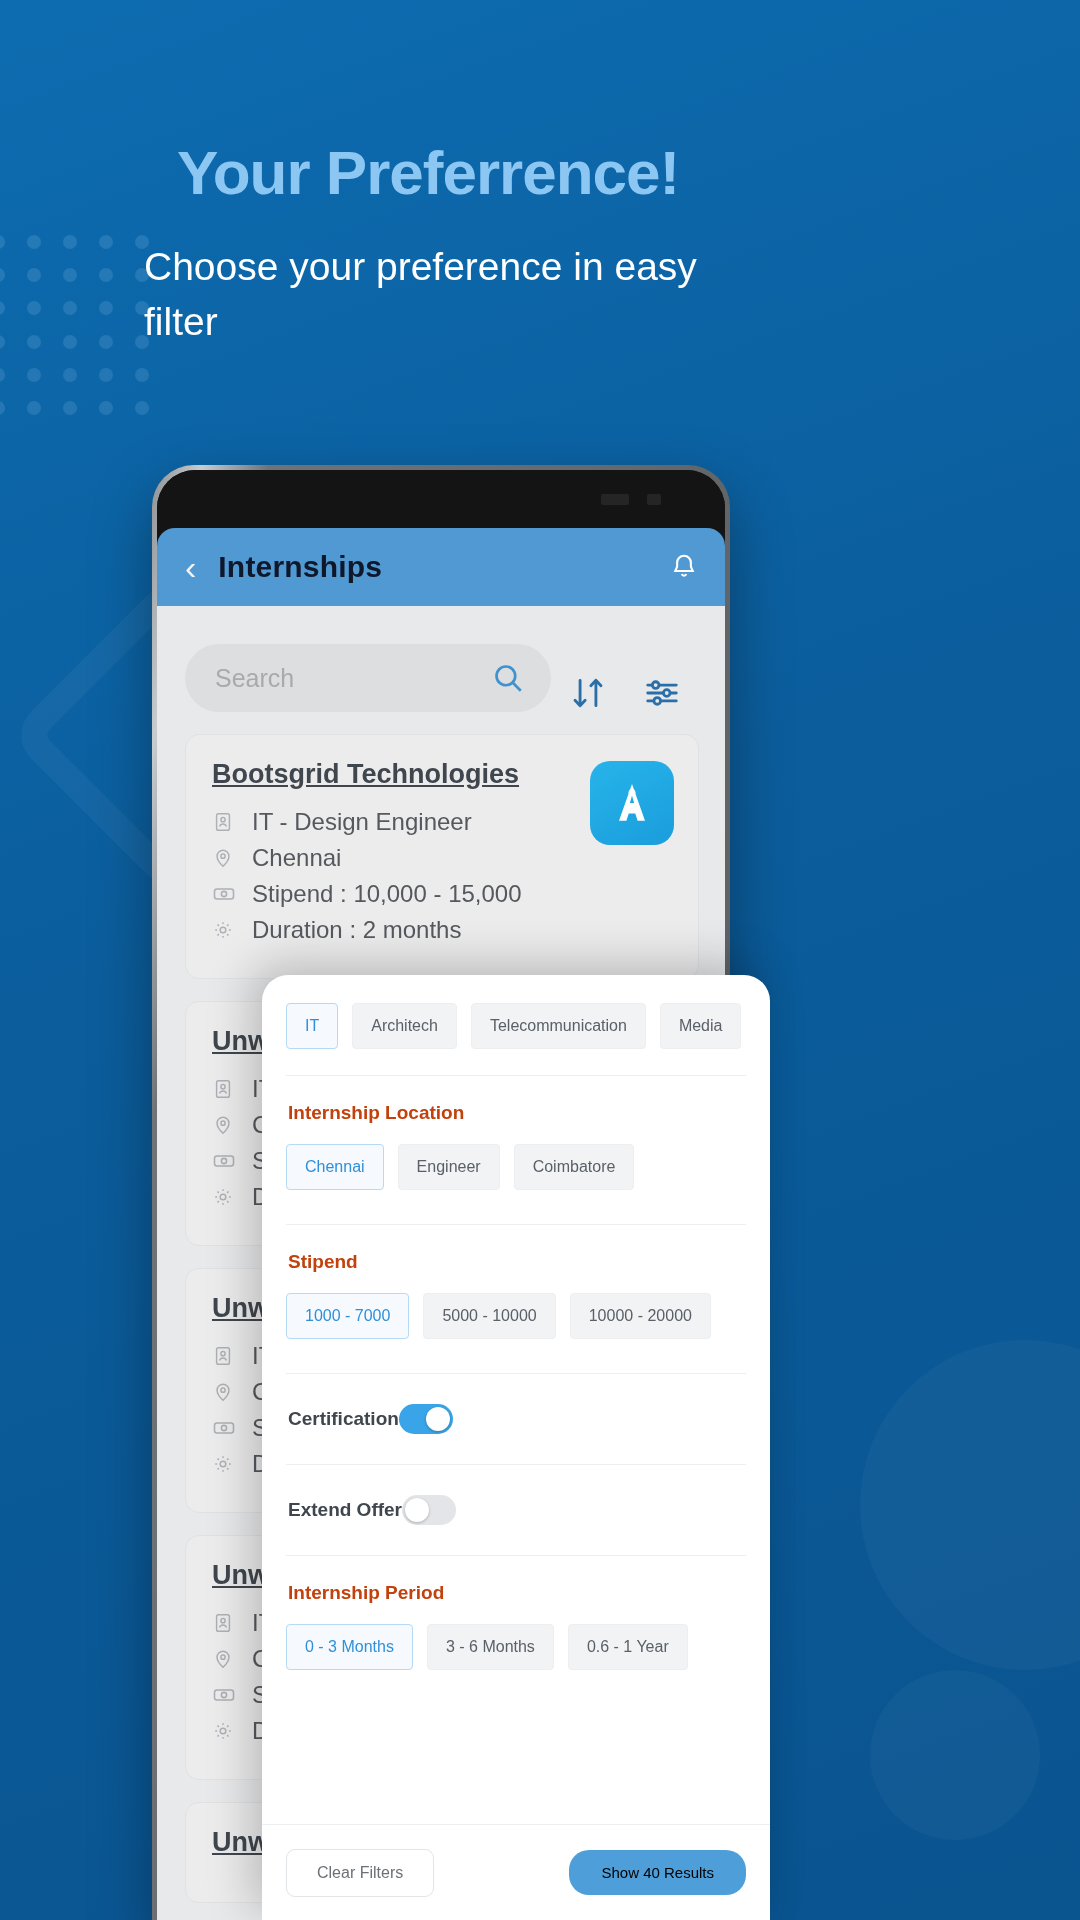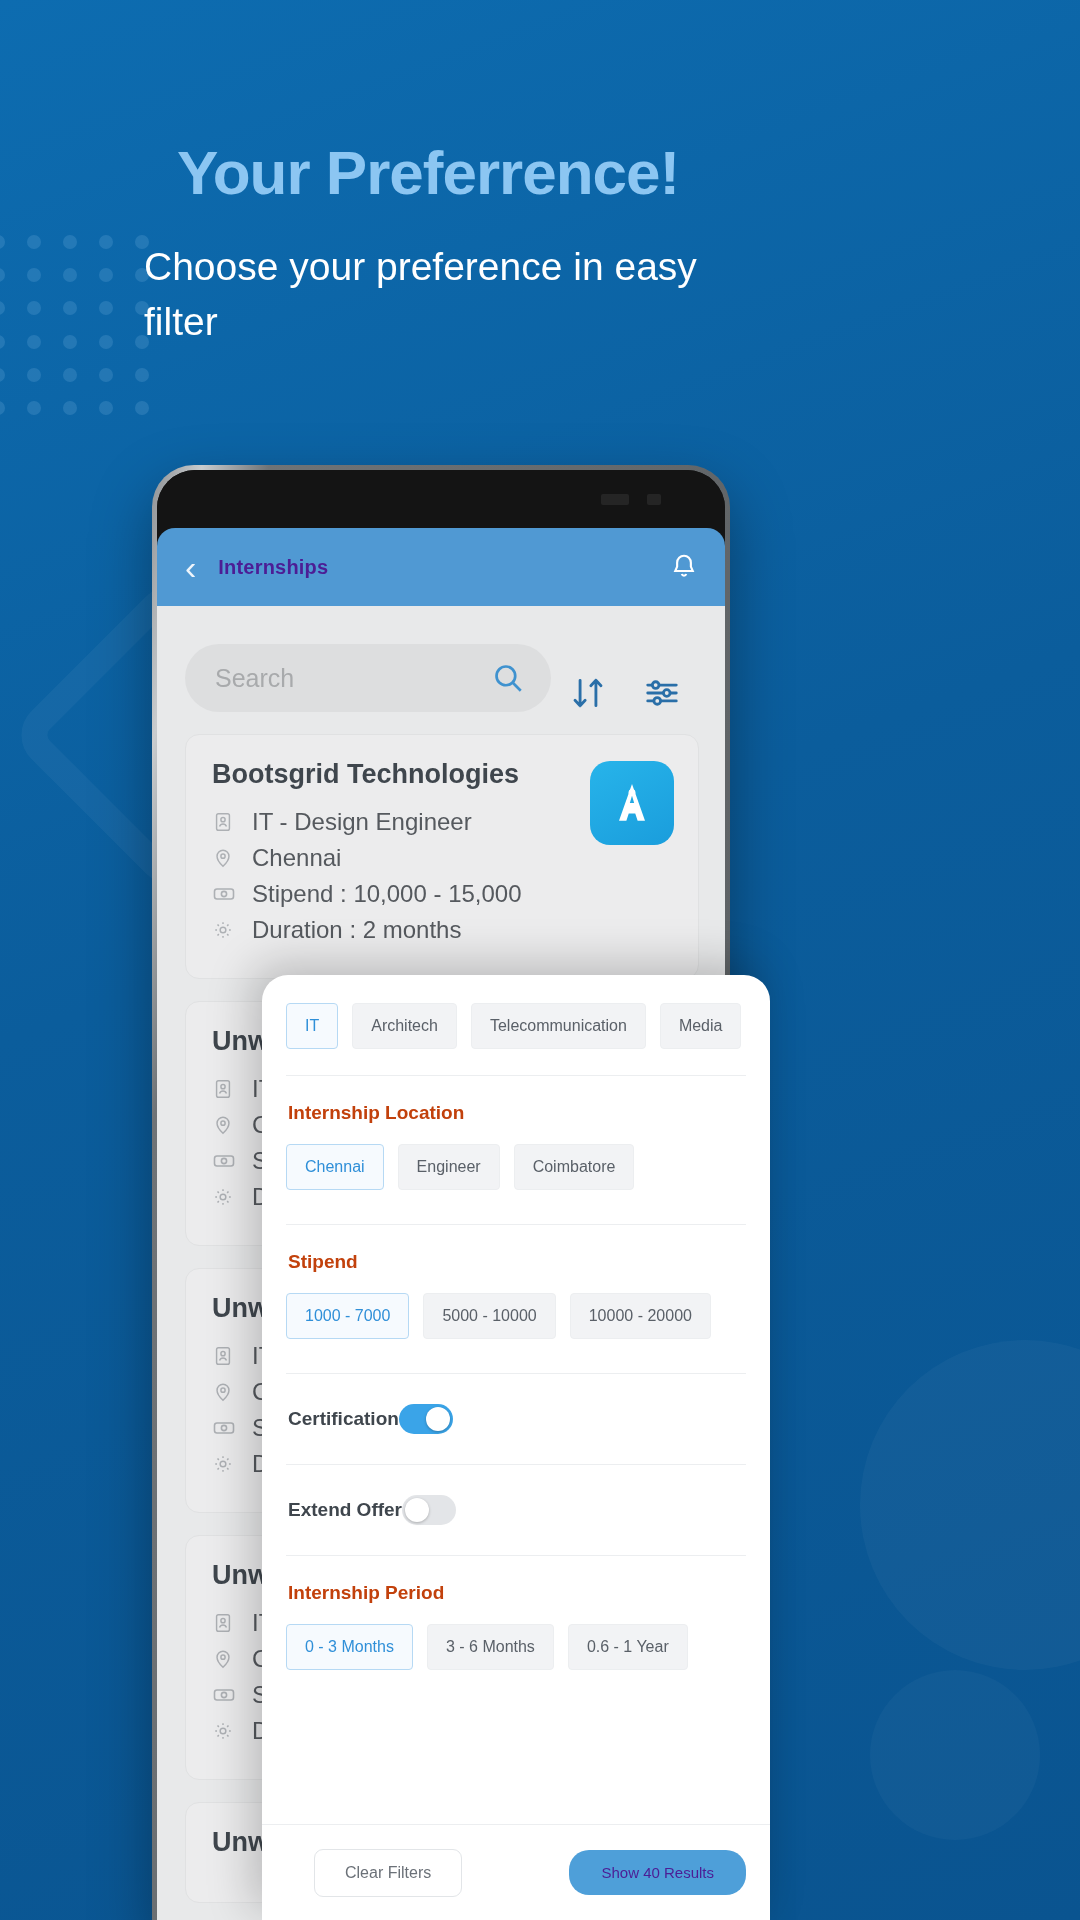--- a/index.html
+++ b/index.html
@@ -76,21 +76,21 @@
   .notch-bar .st b { display:block; width:28px; height:11px; background:#3a3a3a; border-radius:2px; }
   .notch-bar .st b.small { width:14px; }
 
   .appbar {
     background:#5099d3; height:78px;
     display:flex; align-items:center; gap:22px;
     padding:0 26px 0 28px;
     border-radius:18px 18px 0 0;
   }
   .appbar .back { color:#eef5fb; font-size:34px; line-height:1; font-weight:300; }
-  .appbar .title { color:#4c1d95; font-size:20px; font-weight:bold; letter-spacing:.2px; }
+  .appbar .title { color:#0f172a; font-size:30px; font-weight:bold; letter-spacing:.2px; }
   .appbar .spacer { flex:1; }
   .bell { width:30px; height:32px; }
 
   .screen {
     background:#e8e9ea; height:calc(100% - 136px);
     position:relative; overflow:hidden;
   }
 
   .searchrow {
     display:flex; align-items:flex-end; gap:0;
@@ -103,21 +103,21 @@
   .searchbox .ph { flex:1; color:#a8aaac; font-size:25px; }
   .mag { width:34px; height:34px; }
   .icon-btn { width:74px; display:flex; align-items:center; justify-content:center; }
 
   .card {
     margin:0 26px 22px 28px;
     background:#ececed; border:1px solid #e0e1e2;
     border-radius:14px; padding:24px 26px 26px 26px;
     position:relative;
   }
-  .card h3 { font-size:27px; color:#3f464d; font-weight:bold; margin-bottom:18px; }
+  .card h3 { font-size:27px; color:#3f464d; font-weight:bold; margin-bottom:18px;text-decoration:underline; }
   .row { display:flex; align-items:center; gap:18px; margin-bottom:8px; }
   .row .gi { width:22px; height:24px; flex:none; opacity:.55; }
   .row span { font-size:24px; color:#55595e; }
   .logo {
     position:absolute; right:24px; top:26px;
     width:84px; height:84px; border-radius:20px;
     display:flex; align-items:center; justify-content:center;
   }
   .logo.blue { background:linear-gradient(150deg,#27b4ea,#1a9ddc); }
   .logo.gold { background:linear-gradient(150deg,#f5c518,#ef9a0d); }
@@ -157,25 +157,25 @@
   .tog.off i { left:3px; }
 
   .footer {
     position:absolute; left:0; right:0; bottom:0; height:96px;
     border-top:1px solid #eceef0; background:#fff;
     display:flex; align-items:center; justify-content:space-between;
     padding:0 24px;
   }
   .btn-clear {
     border:1px solid #e2e5e8; border-radius:9px;
-    padding:14px 30px; font-size:16px; color:#6b7178; background:#fff;margin-left:28px;
+    padding:14px 30px; font-size:16px; color:#6b7178; background:#fff;
   }
   .btn-show {
     background:#4e9fd9; border-radius:20px;
-    padding:14px 32px; font-size:15px; color:#4c1d95;
+    padding:14px 32px; font-size:15px; color:#000000;
   }
 </style>
 </head>
 <body>
 
 <div class="bg">
   <div class="bg-dots">
     <i></i>
       <i></i>
       <i></i>

